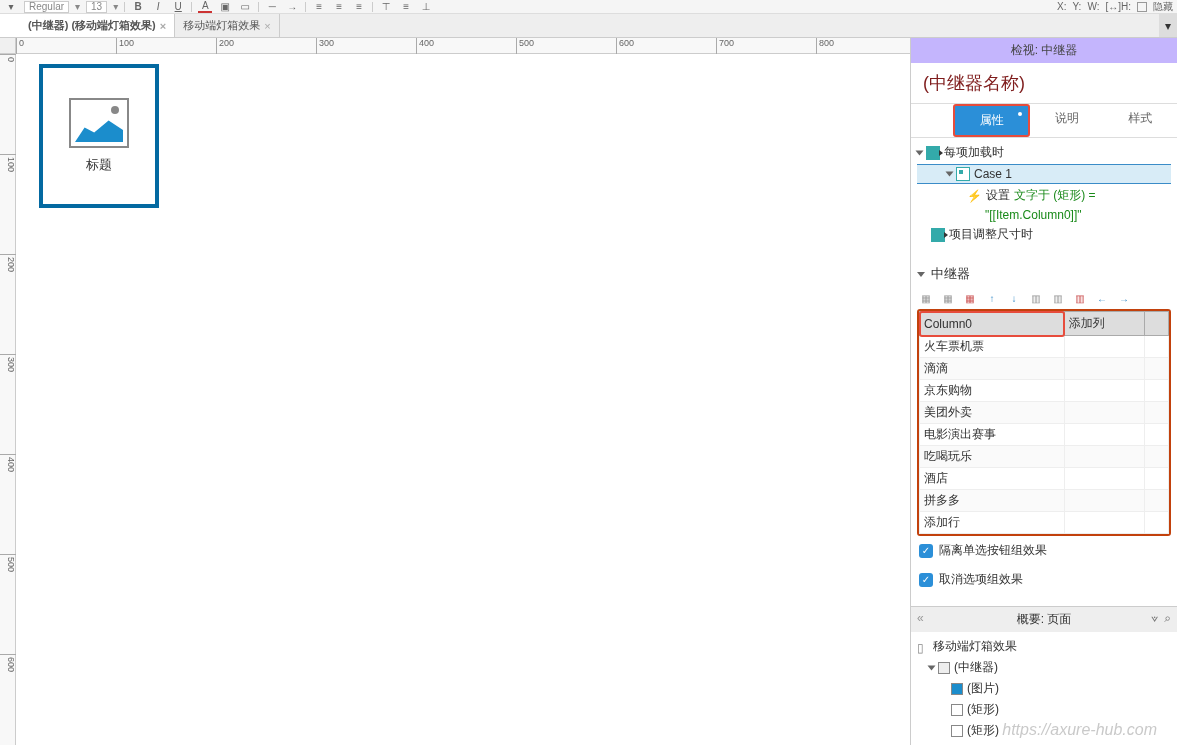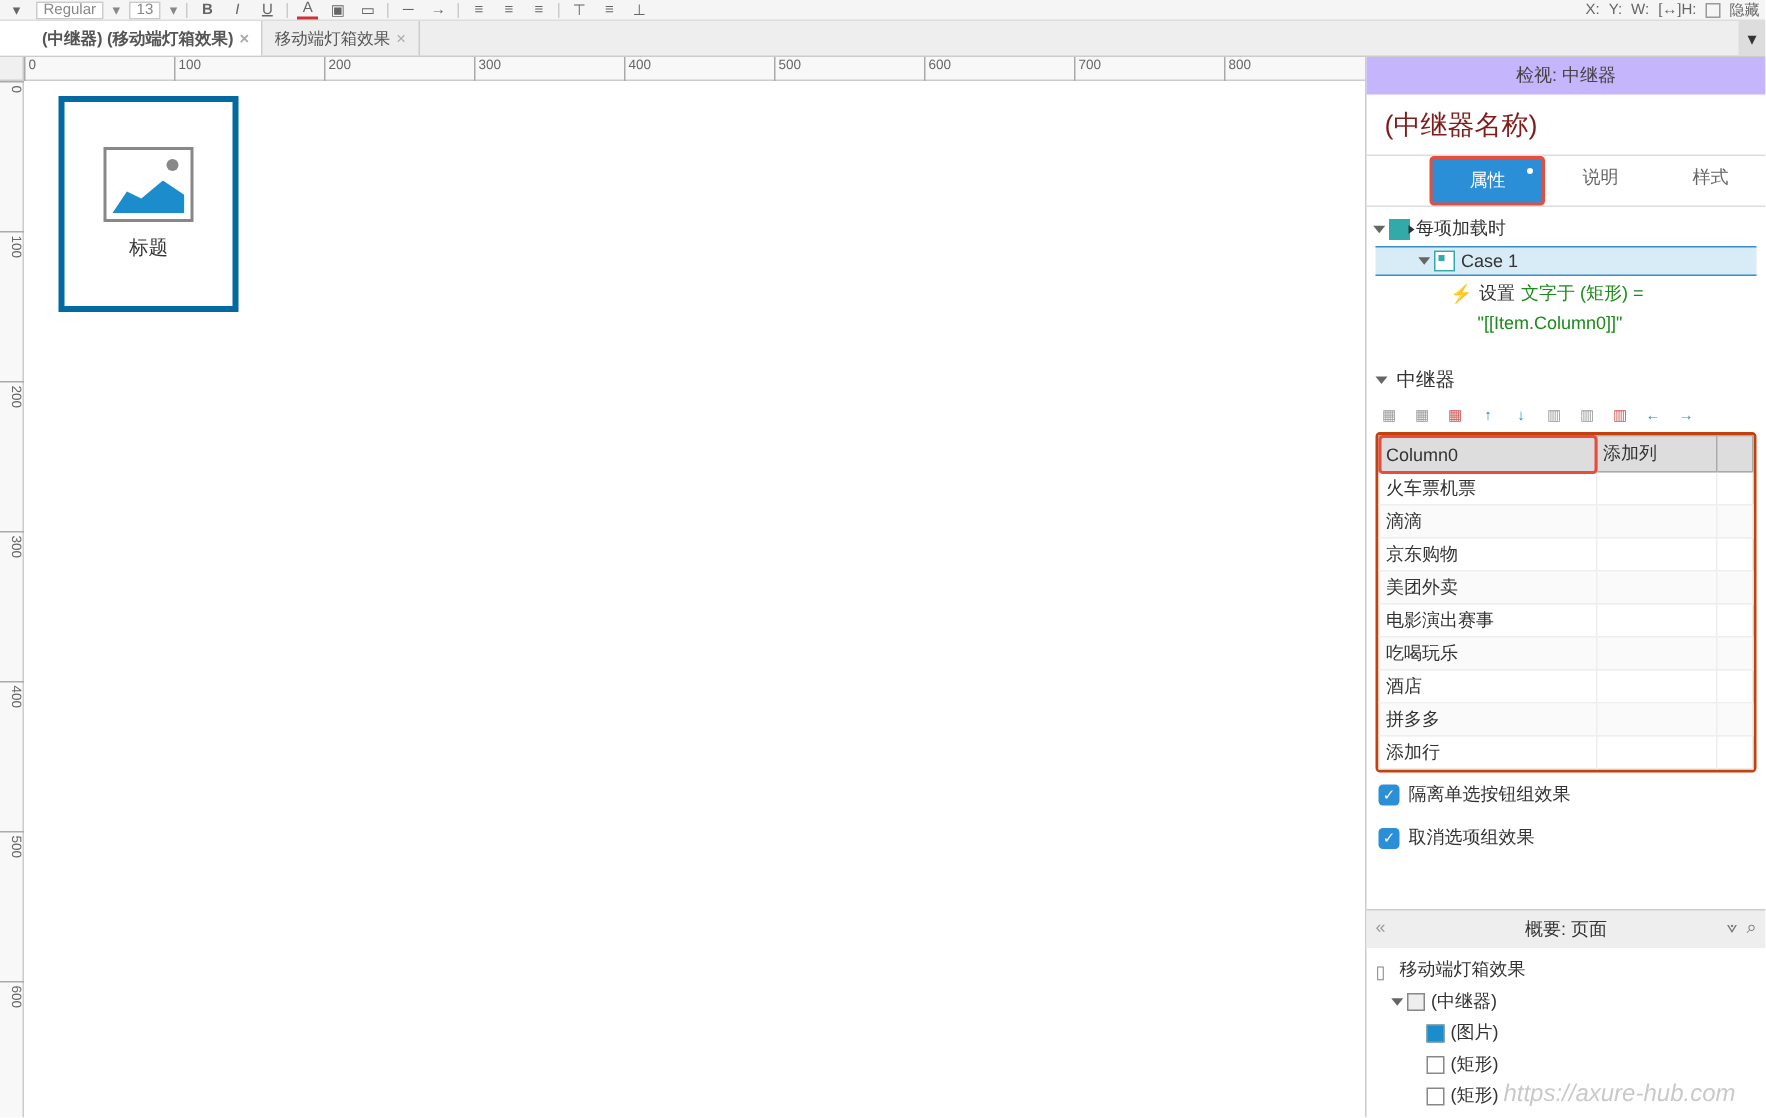--- a/index.html
+++ b/index.html
@@ -188,20 +188,25 @@
       </div>
       <div class="row action-row">
         <span class="bolt">⚡</span>
         <span>设置</span>
         <span class="green">文字于 (矩形) =</span>
       </div>
       <div class="row action-row">
         <span style="width:14px"></span>
         <span class="green">"[[Item.Column0]]"</span>
       </div>
+      <div class="row">
+        <span style="width:10px"></span>
+        <span class="ev-ico"></span>
+        <span>项目调整尺寸时</span>
+      </div>
 
       <div class="section">
         <div class="section-hdr">
           <span class="chev"></span>
           <span>中继器</span>
         </div>
         <div class="mini-tb">
           <span>▦</span>
           <span>▦</span>
           <span style="color:#c55">▦</span>

